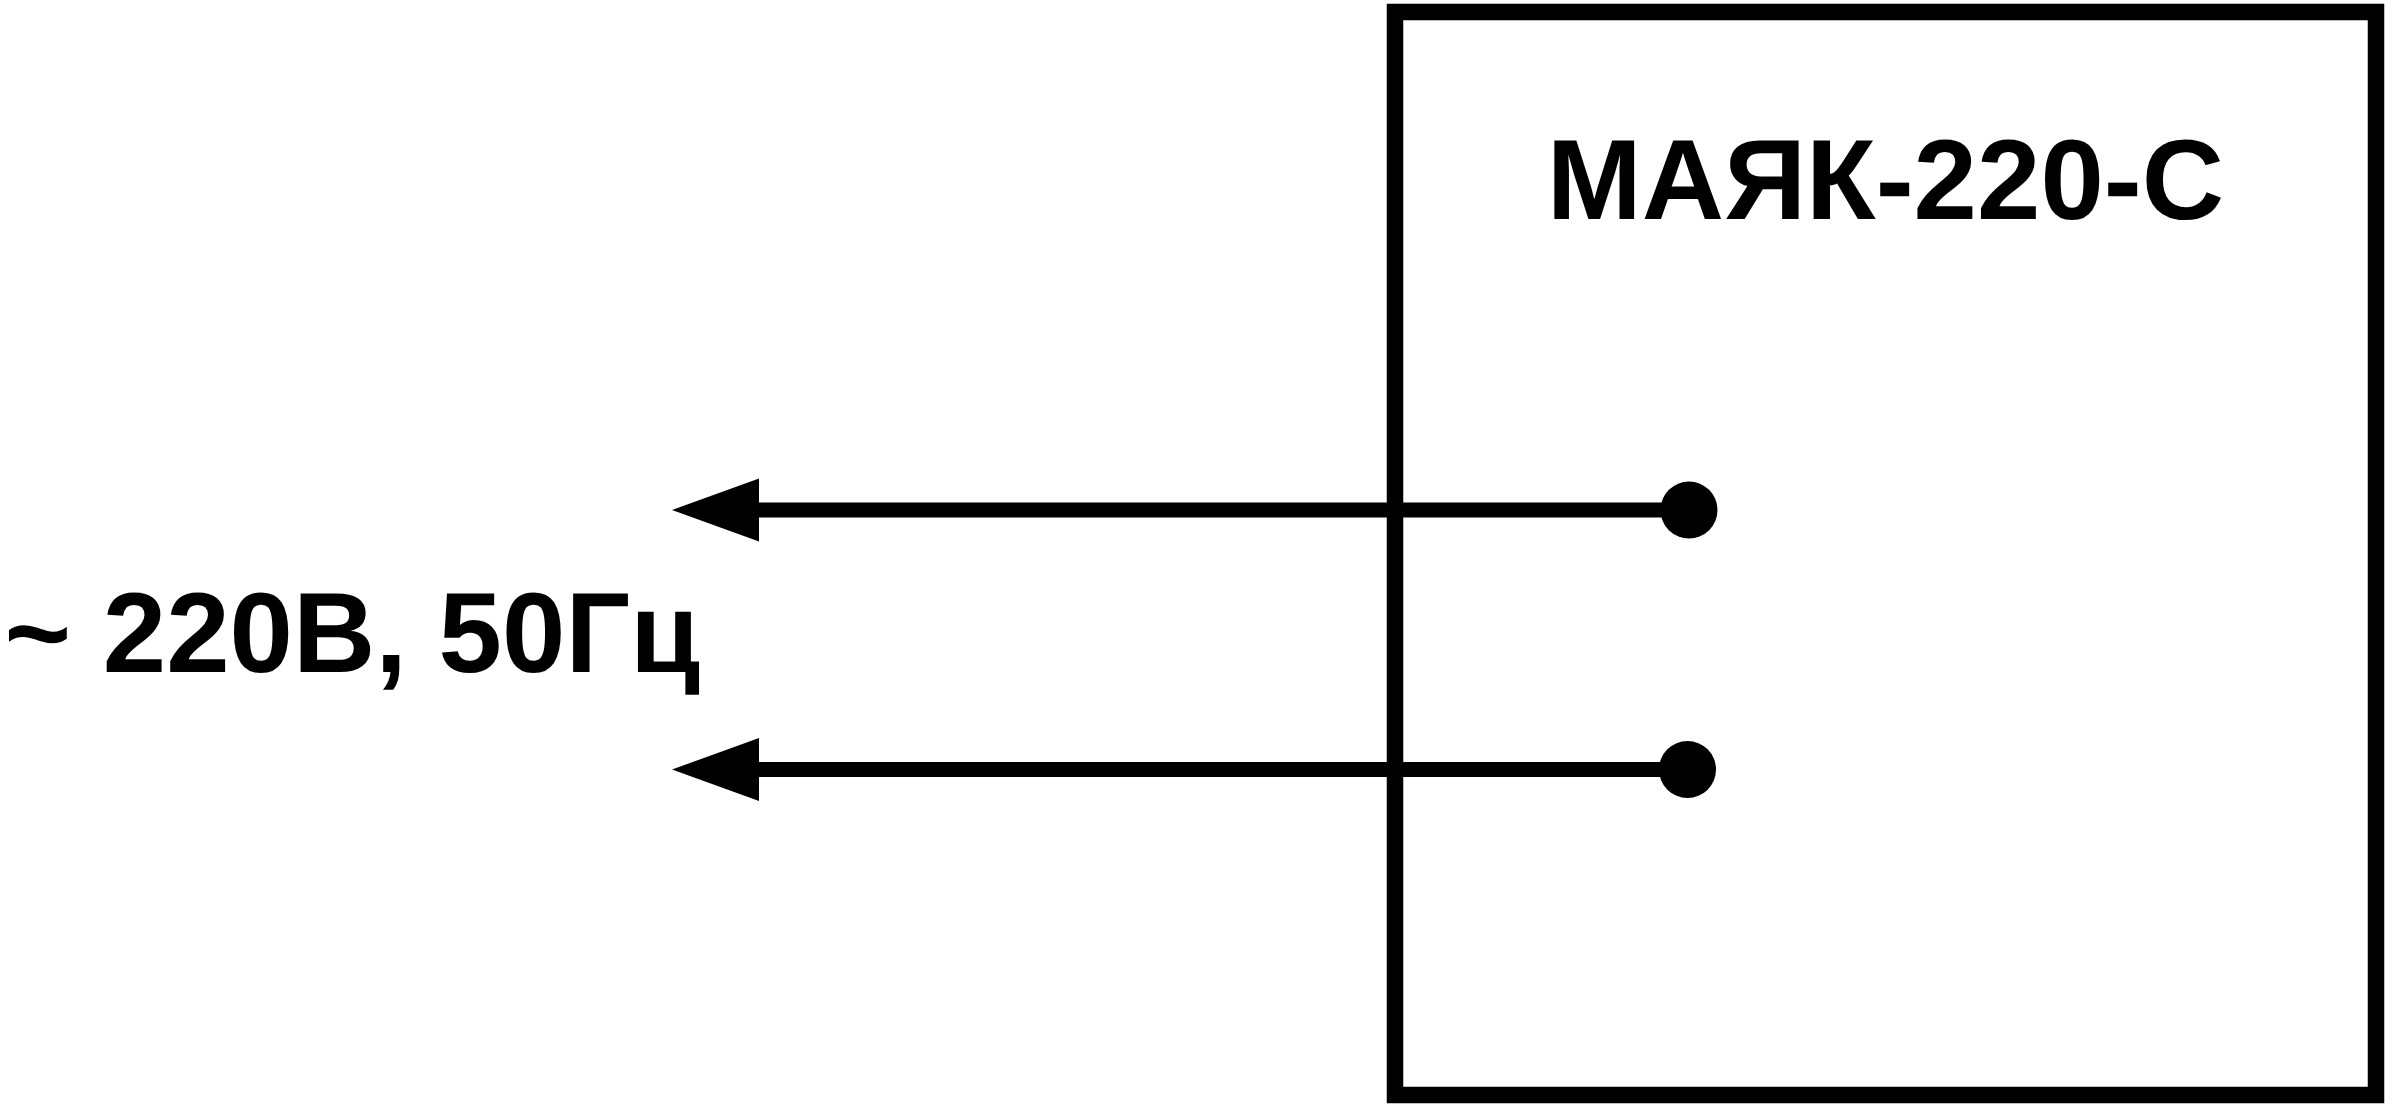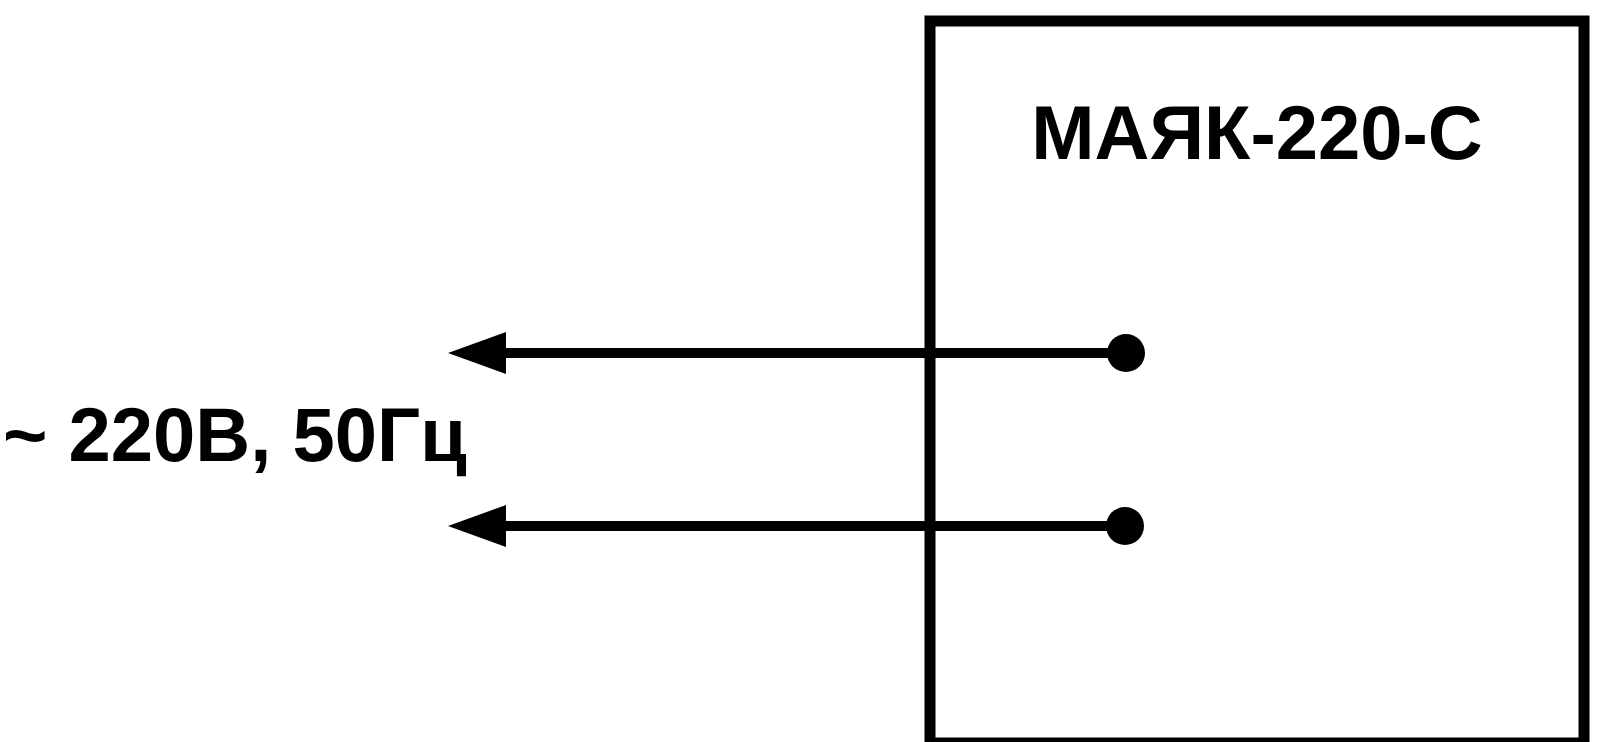--- a/index.html
+++ b/index.html
@@ -8,21 +8,20 @@
     background: #ffffff;
     width: 1598px;
     height: 742px;
     overflow: hidden;
     font-family: "Liberation Sans", sans-serif;
   }
   .stage {
     position: relative;
     width: 1598px;
     height: 614px;
-    margin-top: 13px;
   }
   svg {
     display: block;
   }
   .diagram-text {
     fill: #000000;
     font-family: "Liberation Sans", sans-serif;
     font-weight: bold;
   }
   .device-title {

